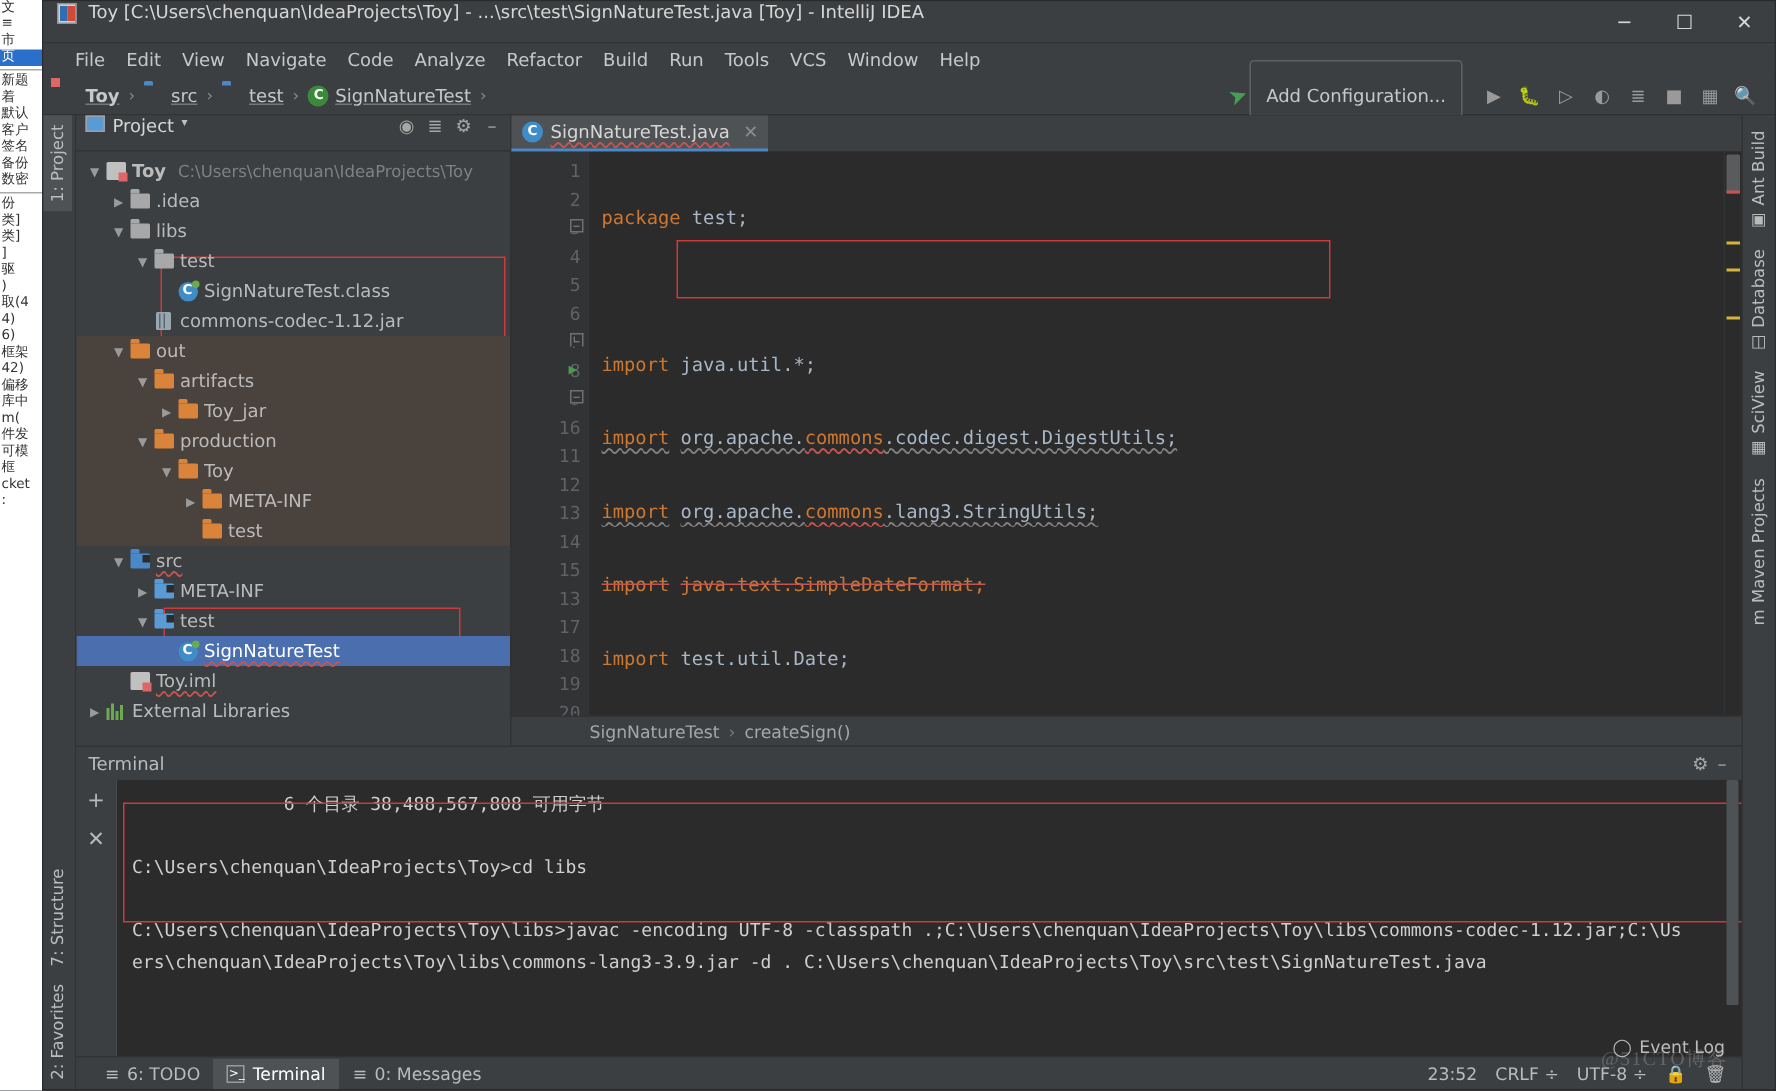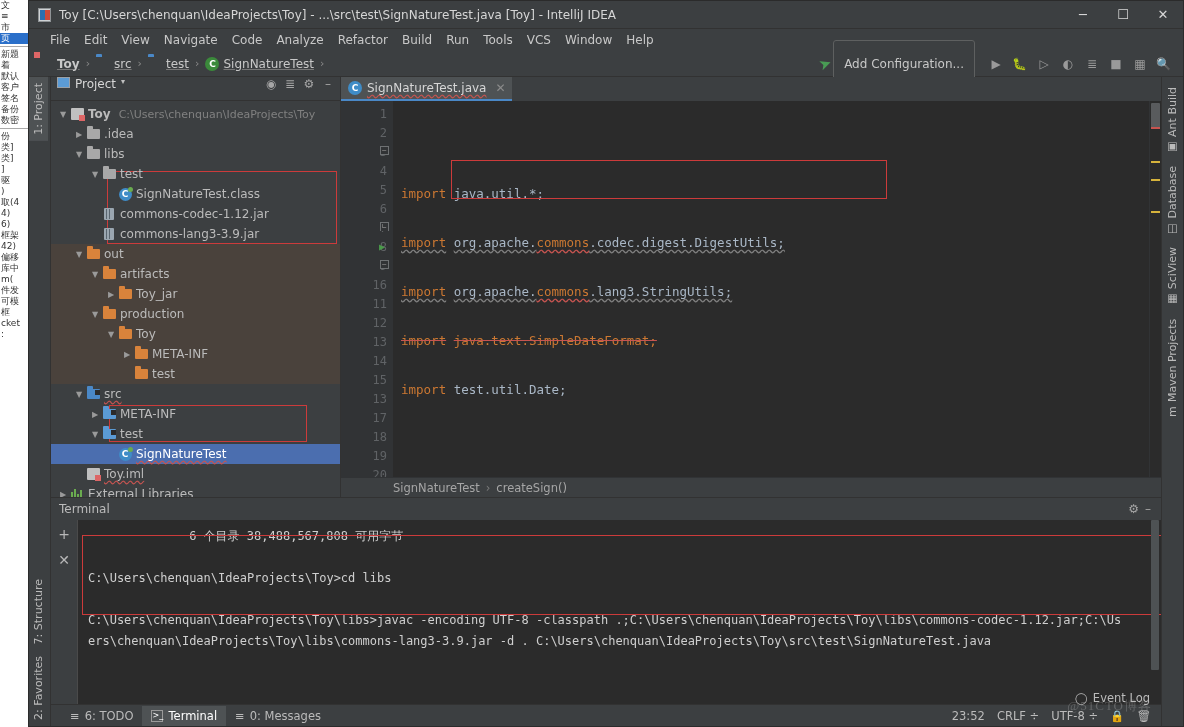--- a/index.html
+++ b/index.html
@@ -28,21 +28,21 @@
   
   #ide {
     position: absolute; left: 28px; top: 0;
     width: 1156px; height: 727px;
     background: #3c3f41;
     border: 1px solid #2b2b2b;
     display: flex; flex-direction: column;
   }
   
   #titlebar {
-    height: 28px; background: #3c3f41; display: flex; align-items: center;
+    height: 28px; background: #3c3f41; display: flex; align-items: flex-start;
     border-bottom: 1px solid #323232; flex: 0 0 28px;
   }
   #titlebar .appicon {
     width: 16px; height: 16px; margin: 0 6px 0 8px; position: relative; flex:0 0 16px;
   }
   #titlebar .appicon .a { position:absolute; left:1px; top:1px; width:13px; height:14px; background:#cfd2d4; border:1px solid #8f9396;}
   #titlebar .appicon .b { position:absolute; left:3px; top:3px; width:5px; height:10px; background:#2d6fb0;}
   #titlebar .appicon .c { position:absolute; left:8px; top:3px; width:5px; height:10px; background:#d04a3a;}
   #title-text { font-size: 12px; color: #d6d6d6; white-space: nowrap; }
   #win-controls { margin-left: auto; display: flex; height: 28px; }
@@ -441,27 +441,20 @@
                 </span>
                 <span class="tlabel">SignNatureTest.class</span>
               </div>
               <div class="trow" style="padding-left: 38px;">
                 <span class="arrow"></span>
                 <span class="tico">
                   <span class="jar-ico"></span>
                 </span>
                 <span class="tlabel">commons-codec-1.12.jar</span>
               </div>
-              <div class="trow" style="padding-left: 38px;">
-                <span class="arrow"></span>
-                <span class="tico">
-                  <span class="jar-ico"></span>
-                </span>
-                <span class="tlabel">commons-lang3-3.9.jar</span>
-              </div>
               <div class="trow dimbg" style="padding-left: 22px;">
                 <span class="arrow">▼</span>
                 <span class="tico">
                   <span class="f-orange"></span>
                 </span>
                 <span class="tlabel">out</span>
               </div>
               <div class="trow dimbg" style="padding-left: 38px;">
                 <span class="arrow">▼</span>
                 <span class="tico">
@@ -587,20 +580,21 @@
                   <div class="gl">19</div>
                   <div class="gl">20</div>
                 </div>
               <div class="foldm" style="right:4px; top:45px;">−</div>
               <div class="foldm" style="right:4px; top:121px; border-bottom:none;">∟</div>
               <div class="foldm" style="right:4px; top:159px;">−</div>
               <div class="runmark" style="top:140px;">▶</div>
             </div>
 
             <div id="code">
+              <div class="cl"><span class="kw">package</span> <span class="plain">test;</span></div>
               <div class="cl"> </div>
               <div class="cl"><span class="kw">import</span> <span class="plain">java.util.*;</span></div>
               <div class="cl"><span class="kw grey-u">import</span> <span class="plain grey-u">org.apache.</span><span class="err-u" style="color:#cc7832">commons</span><span class="plain grey-u">.codec.digest.DigestUtils;</span></div>
               <div class="cl"><span class="kw grey-u">import</span> <span class="plain grey-u">org.apache.</span><span class="err-u" style="color:#cc7832">commons</span><span class="plain grey-u">.lang3.StringUtils;</span></div>
               <div class="cl"><span class="kw strike">import</span> <span class="plain strike" style="color:#cc7832">java.text.SimpleDateFormat;</span></div>
               <div class="cl"><span class="kw">import</span> <span class="plain">test.util.Date;</span></div>
               
               
               
               

